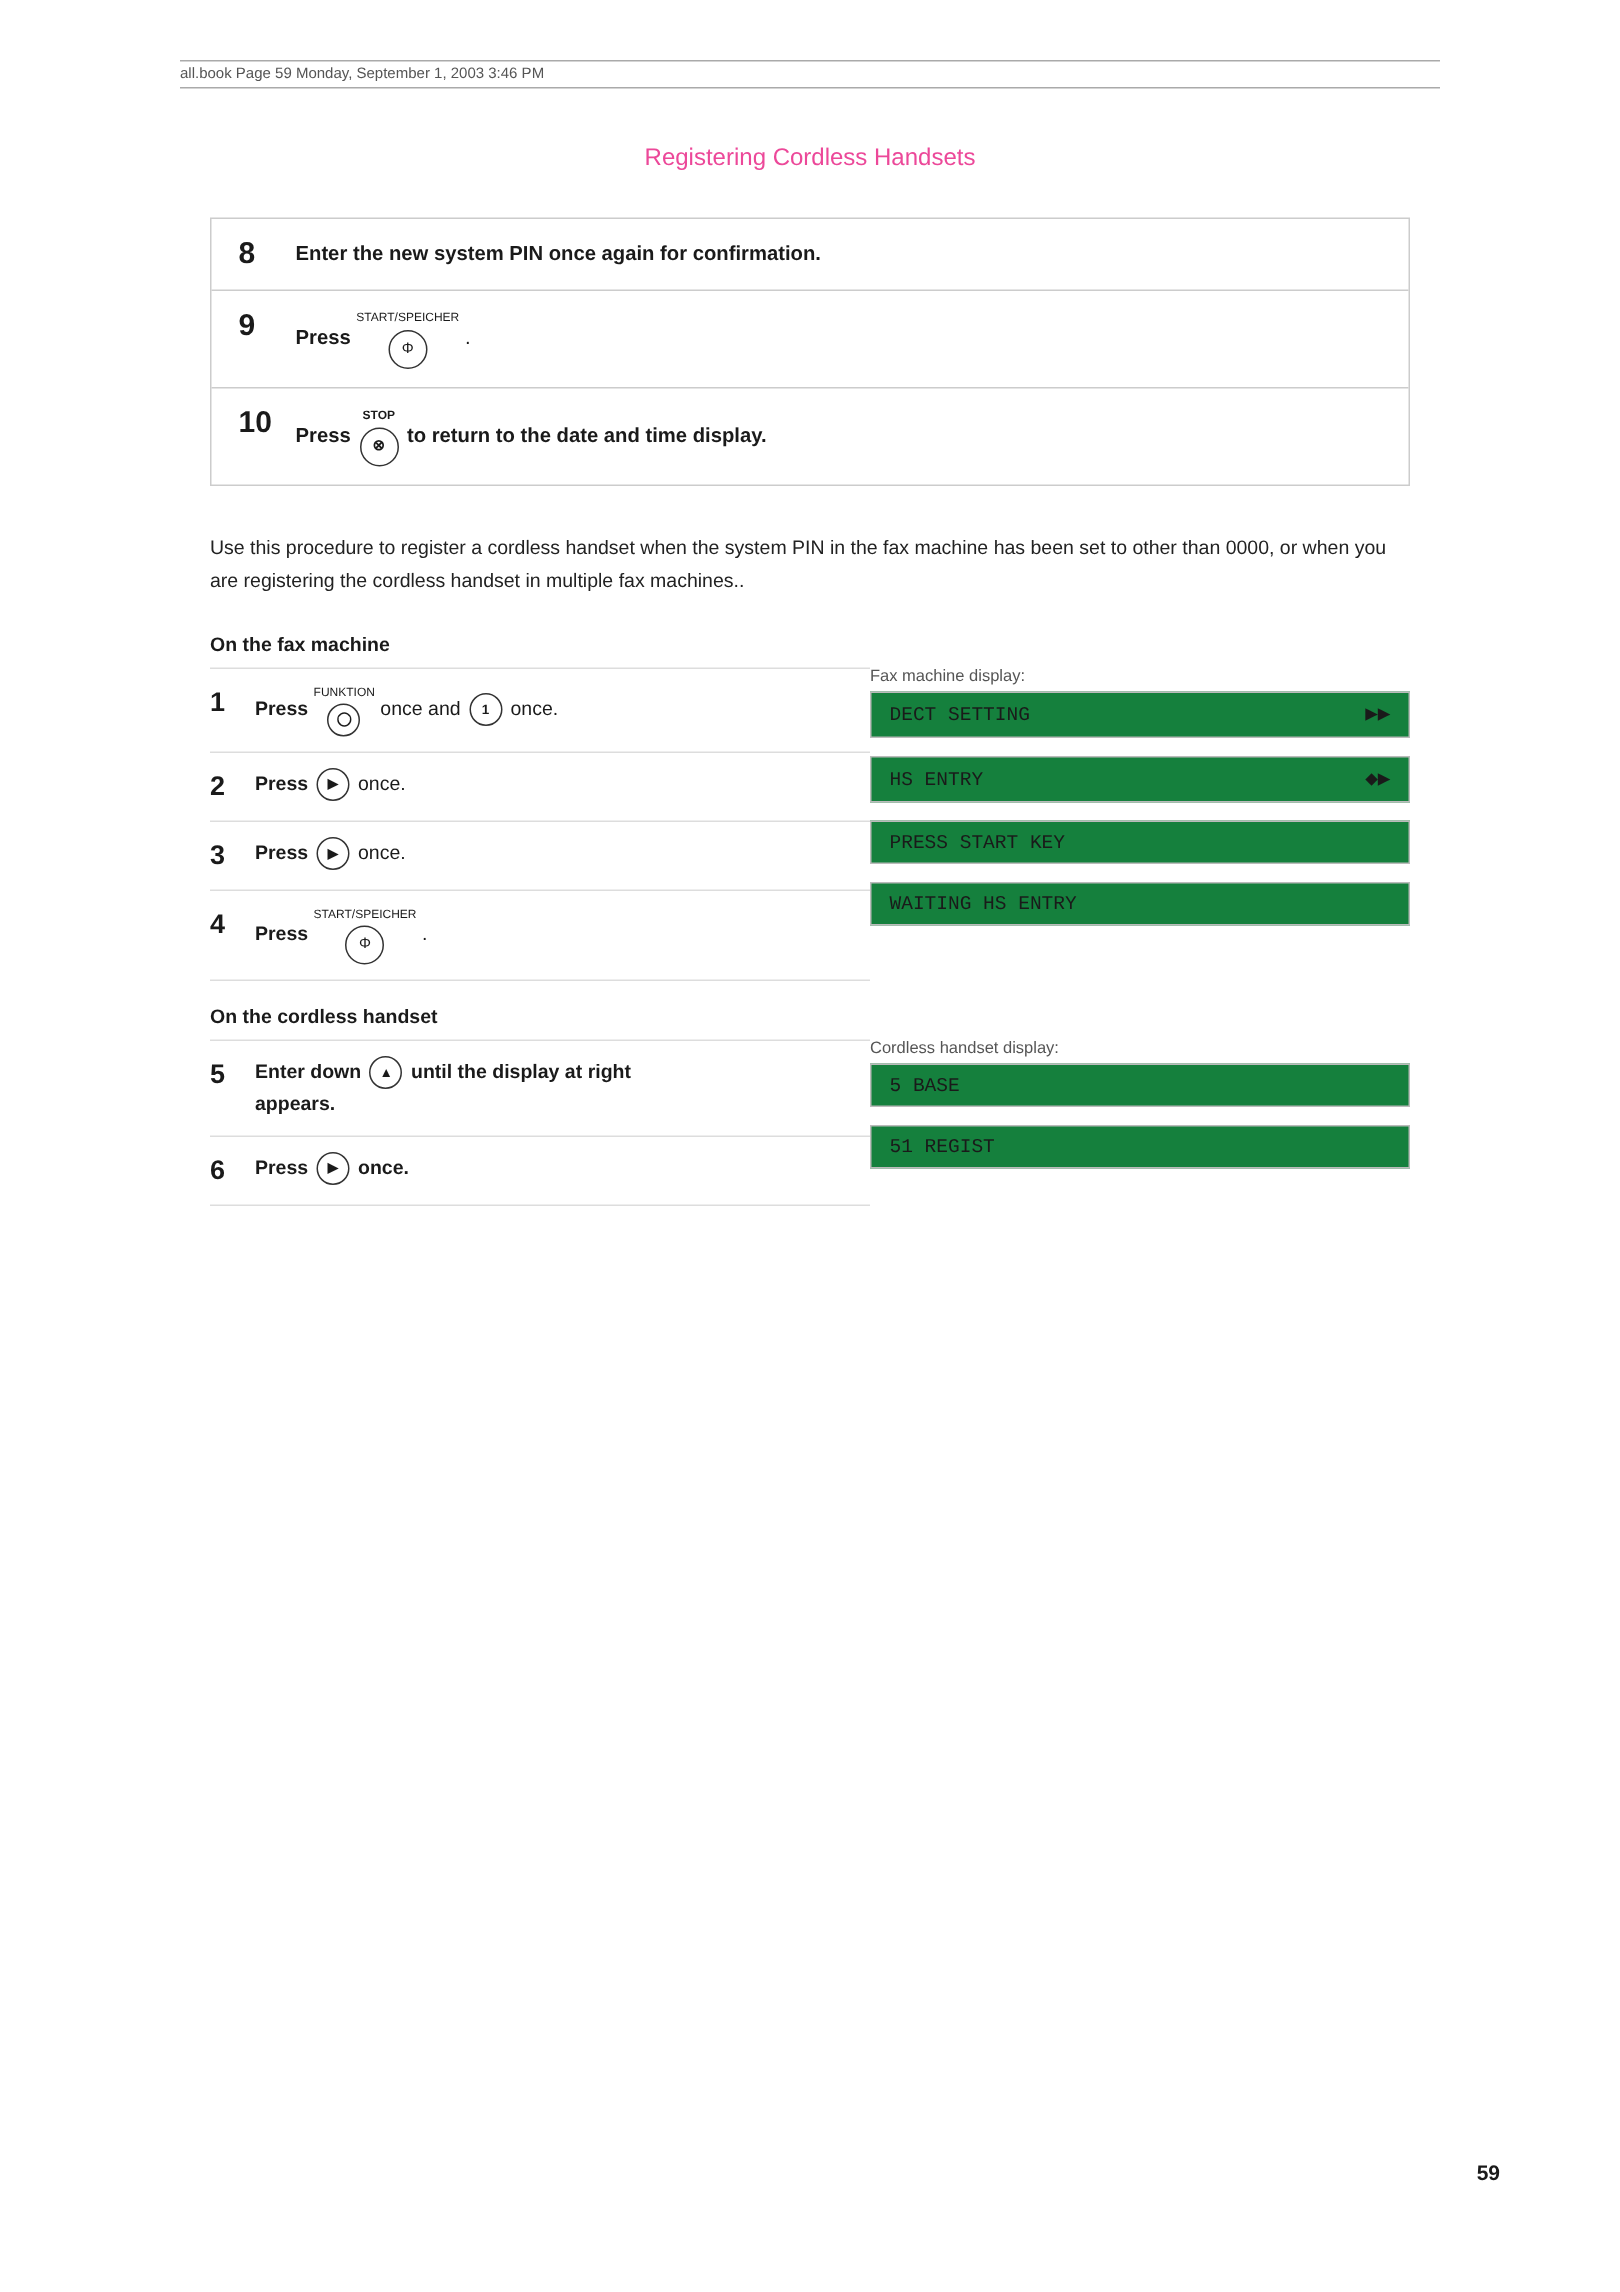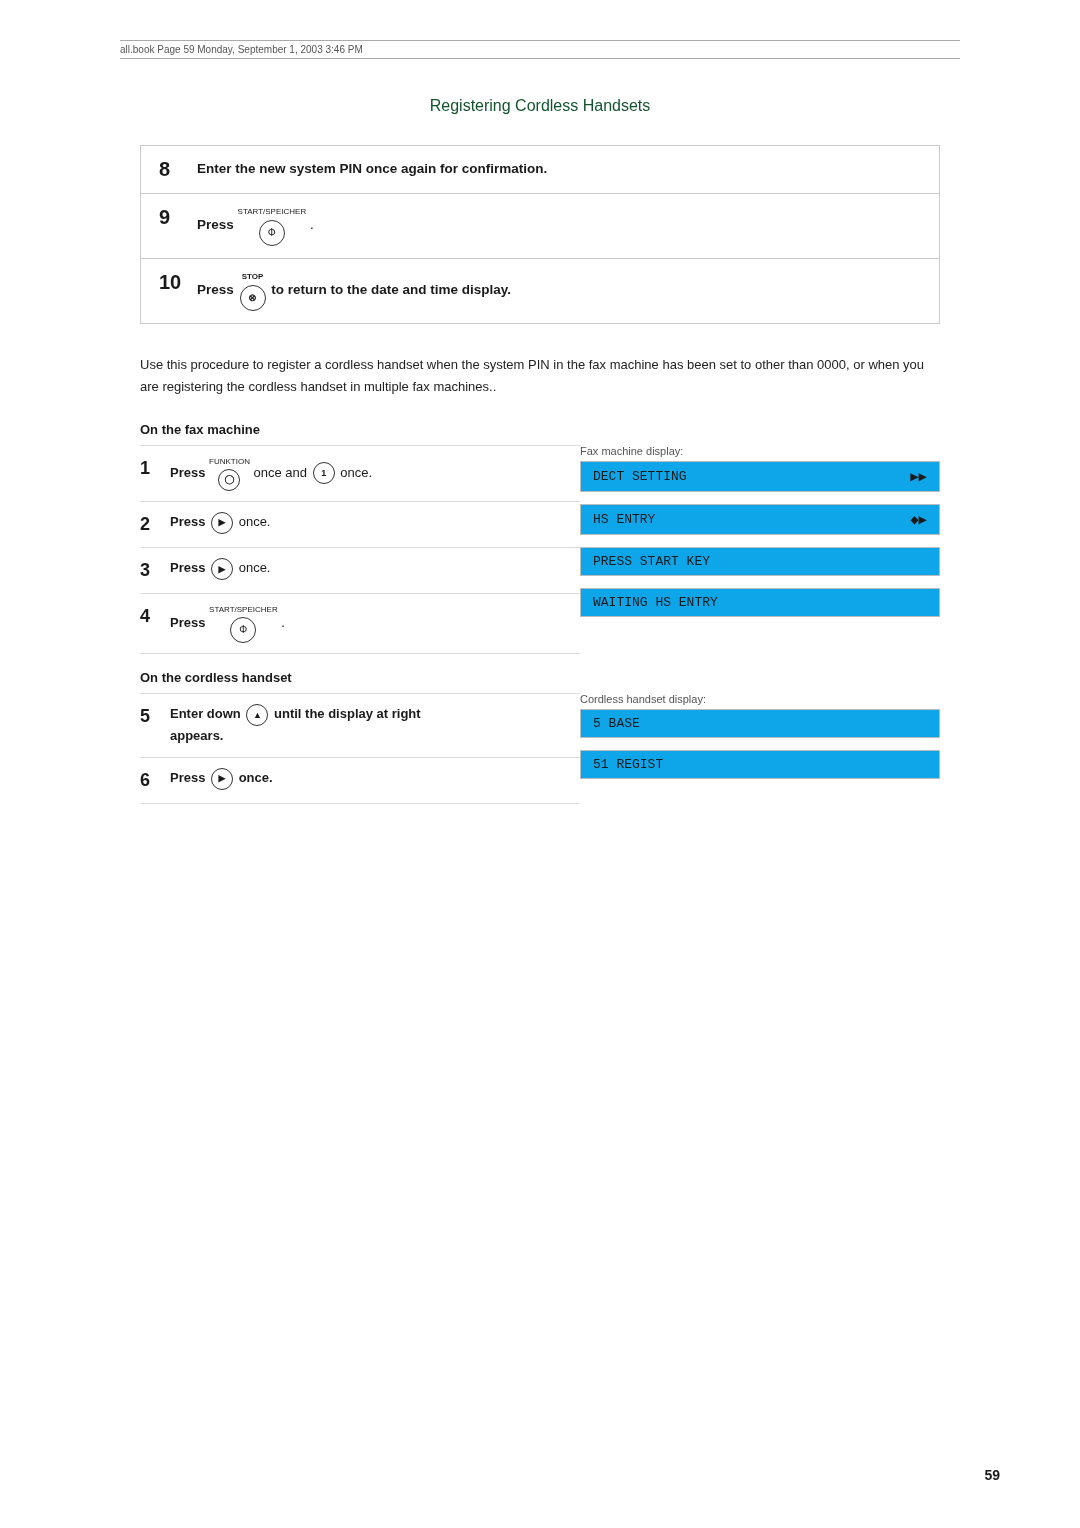--- a/index.html
+++ b/index.html
@@ -73,21 +73,21 @@
       margin-bottom: 38px;
       margin-left: 60px;
       margin-right: 60px;
     }
 
     
     .page-title {
       text-align: center;
       font-size: 16px;
       font-weight: normal;
-      color: #14532d;
+      color: #ec4899;
       margin-bottom: 30px;
       margin-top: 10px;
     }
 
     
     .side-tab {
       position: absolute;
       right: 0;
       top: 320px;
       width: 36px;
@@ -214,21 +214,21 @@
     }
 
     .display-label {
       font-size: 11px;
       color: #555;
       margin-bottom: 4px;
     }
 
     .display-box {
       border: 1px solid #bbb;
-      background: #0ea5e9;
+      background: #15803d;
       padding: 6px 12px;
       font-size: 13px;
       font-family: 'Courier New', monospace;
       margin-bottom: 2px;
       display: flex;
       align-items: center;
       justify-content: space-between;
     }
 
     .display-arrow {
@@ -258,21 +258,21 @@
       line-height: 1.6;
       flex: 1;
     }
     .step-text b {
       font-weight: bold;
     }
 
     
     .page-number {
       position: absolute;
-      bottom: 45px;
+      bottom: 72px;
       right: 80px;
       font-size: 14px;
       font-weight: bold;
     }
 
     .funktion-label {
       font-size: 8px;
       display: block;
       text-align: center;
       margin-bottom: 1px;

